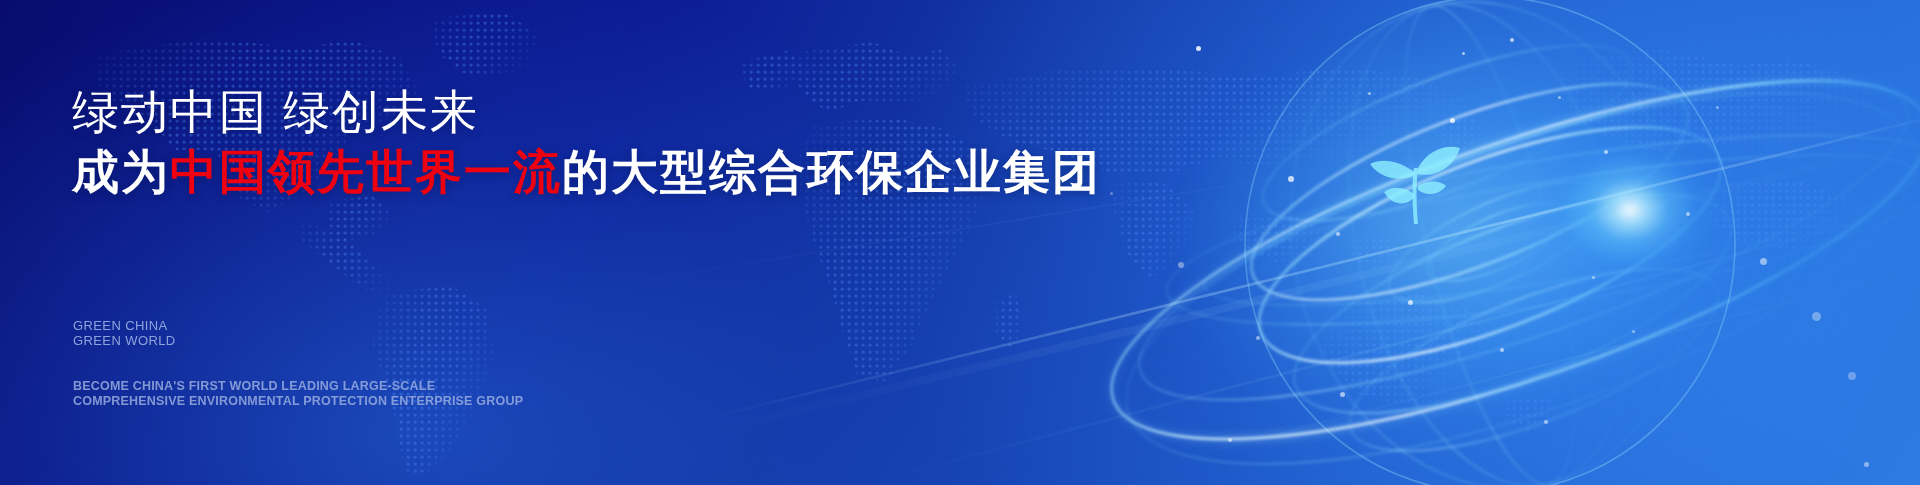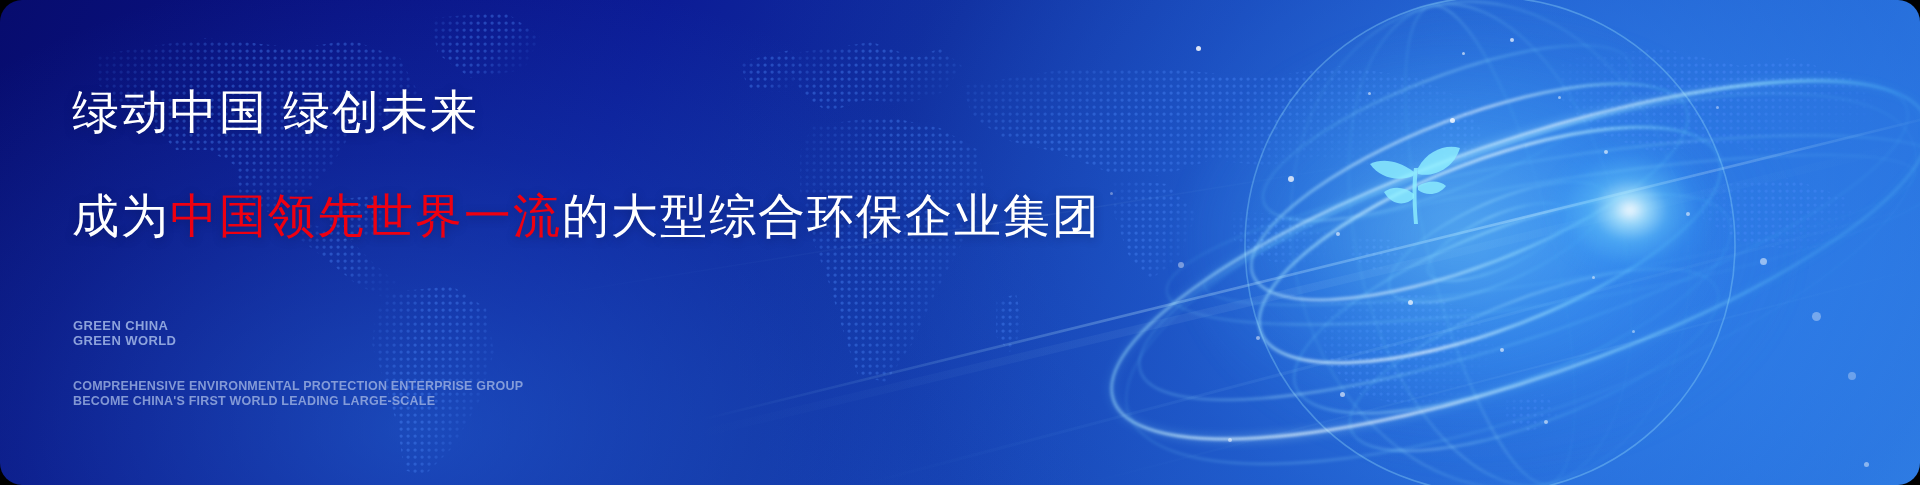--- a/index.html
+++ b/index.html
@@ -10,21 +10,20 @@
   #banner {
     position: relative;
     width: 1920px;
     height: 485px;
     overflow: hidden;
     font-family: "Liberation Sans", sans-serif;
     background:
       radial-gradient(ellipse 1100px 900px at 1560px 230px, rgba(60,150,255,0.55) 0%, rgba(40,110,230,0.28) 38%, rgba(20,70,200,0.05) 62%, rgba(0,0,0,0) 78%),
       radial-gradient(ellipse 900px 620px at 420px 430px, rgba(42,120,225,0.50) 0%, rgba(30,90,205,0.22) 45%, rgba(0,0,0,0) 75%),
       linear-gradient(116deg, #070c6e 0%, #0a1384 16%, #0c1c96 31%, #11309f 45%, #1745b4 58%, #1d57c4 70%, #2468d2 82%, #2a76dd 92%, #3080e2 100%);
-    border-radius: 22px;
   }
 
   
   .worldmap {
     position: absolute;
     inset: 0;
     opacity: 0.62;
     pointer-events: none;
   }
 
@@ -81,33 +80,32 @@
     text-shadow: 0 2px 10px rgba(0,20,80,0.45);
   }
   .headline-2 {
     position: absolute;
     top: 148px;
     left: 0;
     font-size: 47px;
     line-height: 1.0;
     color: #ffffff;
     letter-spacing: 2px;
-    font-weight: 400;
+    font-weight: 700;
     white-space: nowrap;
     text-shadow: 0 2px 10px rgba(0,20,80,0.45);
-    margin-top: 44px;
   }
   .hl-red { color: #ef0010; }
 
   .slogan-en {
     position: absolute;
     top: 318px;
     left: 1px;
     font-size: 13px;
-    font-weight: bold;
+    font-weight: normal;
     line-height: 15px;
     letter-spacing: 0.4px;
     color: #9fb4e6;
     opacity: 0.88;
   }
   .sub-en {
     position: absolute;
     top: 379px;
     left: 1px;
     font-size: 12.5px;
@@ -333,18 +331,18 @@
     <div class="headline-2">
       <span>成为</span><span class="hl-red">中国领先世界一流</span><span>的大型综合环保企业集团</span>
     </div>
 
     <div class="slogan-en">
       <div>GREEN CHINA</div>
       <div>GREEN WORLD</div>
     </div>
 
     <div class="sub-en">
+      <div>BECOME CHINA'S FIRST WORLD LEADING LARGE-SCALE</div>
       <div>COMPREHENSIVE ENVIRONMENTAL PROTECTION ENTERPRISE GROUP</div>
-      <div>BECOME CHINA'S FIRST WORLD LEADING LARGE-SCALE</div>
     </div>
 
   </div>
 </div>
 
 </body></html>

